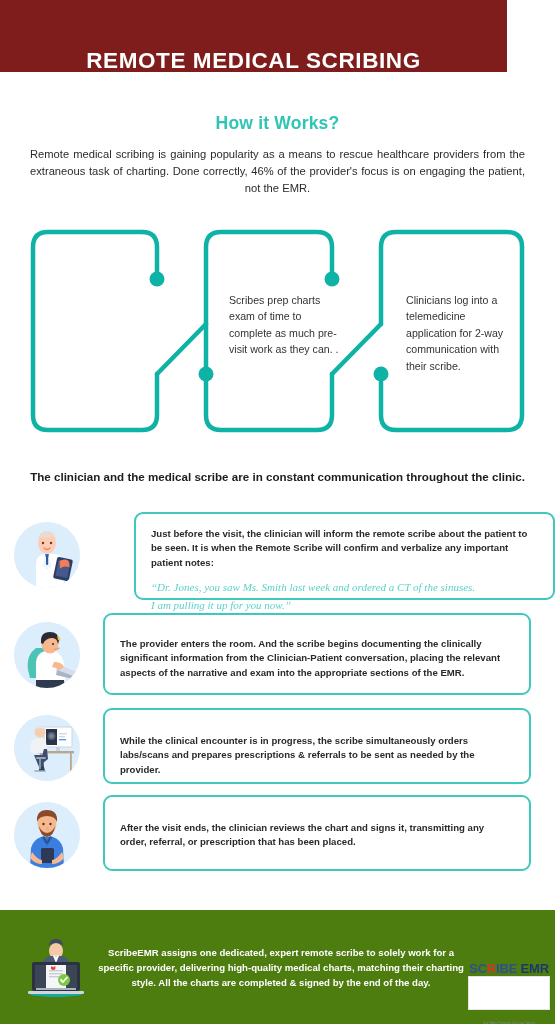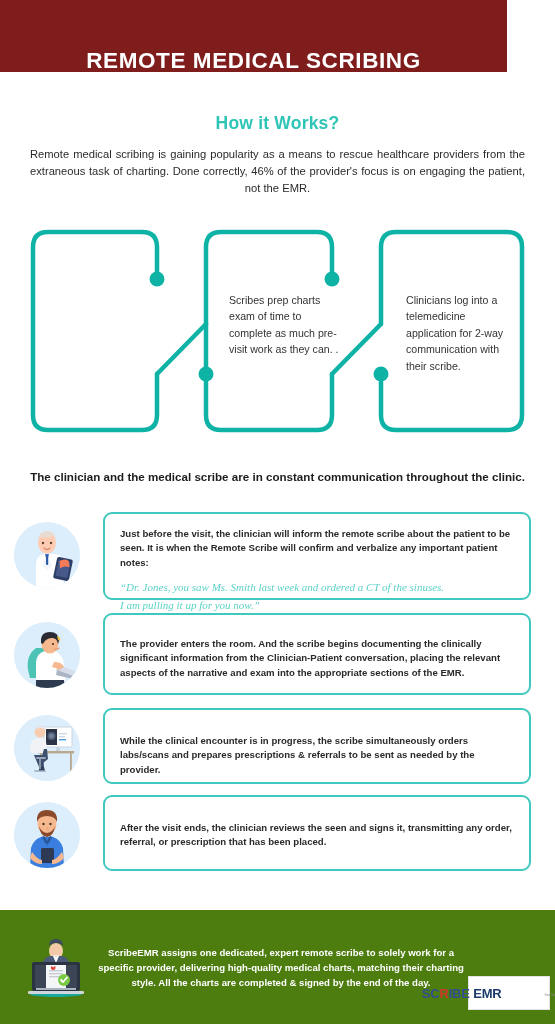--- a/index.html
+++ b/index.html
@@ -93,21 +93,21 @@
   }
 
   
   .process-row {
     position: absolute;
     left: 0;
     width: 555px;
     display: flex;
     align-items: flex-start;
   }
-  .row-1 { top: 512px; height: 92px; }
+  .row-1 { top: 512px; height: 92px; gap: 31px; }
   .row-2 { top: 613px; height: 86px; }
   .row-3 { top: 708px; height: 80px; }
   .row-4 { top: 795px; height: 80px; }
 
   .avatar {
     position: relative;
     flex: 0 0 auto;
     width: 66px;
     height: 66px;
     margin-left: 14px;
@@ -173,20 +173,21 @@
     line-height: 1.58;
   }
   .footer-logo {
     position: absolute;
     left: 468px; top: 976px;
     width: 82px;
     height: 34px;
     background: #ffffff;
     border: 1px solid #e4e4e4;
     display: flex;
+    flex-direction: column;
     align-items: center;
     justify-content: center;
     gap: 43px;
   }
   .logo-word {
     font-size: 13px;
     font-weight: bold;
     letter-spacing: -0.2px;
     line-height: 1;
     white-space: nowrap;
@@ -338,21 +339,21 @@
         <circle cx="29.5" cy="22" r="1.2" fill="#4a3326"></circle>
         <circle cx="36.5" cy="22" r="1.2" fill="#4a3326"></circle>
         <path d="M33 26 Q33 28 34.5 28" stroke="#dd9b72" stroke-width="1" fill="none" stroke-linecap="round"></path>
         <path d="M30 35 Q33 46 36 35" stroke="#2b4f86" stroke-width="1.6" fill="none"></path>
         <rect x="27" y="46" width="13" height="15" rx="1.5" fill="#2e3a55"></rect>
         <path d="M18 50 Q24 58 28 58 L28 62 Q21 62 16 56 Z" fill="#f6b98f"></path>
         <path d="M48 50 Q42 58 38 58 L38 62 Q45 62 50 56 Z" fill="#f6b98f"></path>
       </svg>
     </div>
     <div class="note-card">
-      <div class="note-body">After the visit ends, the clinician reviews the seen and signs it, transmitting any order, referral, or prescription that has been placed.</div>
+      <div class="note-body">After the visit ends, the clinician reviews the chart and signs it, transmitting any order, referral, or prescription that has been placed.</div>
     </div>
   </div>
 
   <div class="footer-band">
     <svg class="footer-illustration" viewBox="0 0 72 72">
       <ellipse cx="36" cy="62" rx="26" ry="3" fill="#17a89e"></ellipse>
       <ellipse cx="36" cy="19" rx="7" ry="8" fill="#f3c9a8"></ellipse>
       <path d="M29 14 Q29 7 36 7 Q43 7 43 14 Q41 11 36 11 Q31 11 29 14 Z" fill="#3c4a63"></path>
       <path d="M22 44 L22 33 Q23 26 30 24 L42 24 Q49 26 50 33 L50 44 Z" fill="#4b5a78"></path>
       <path d="M33 24 L36 31 L39 24 L37 23 L36 25 L35 23 Z" fill="#ffffff"></path>

